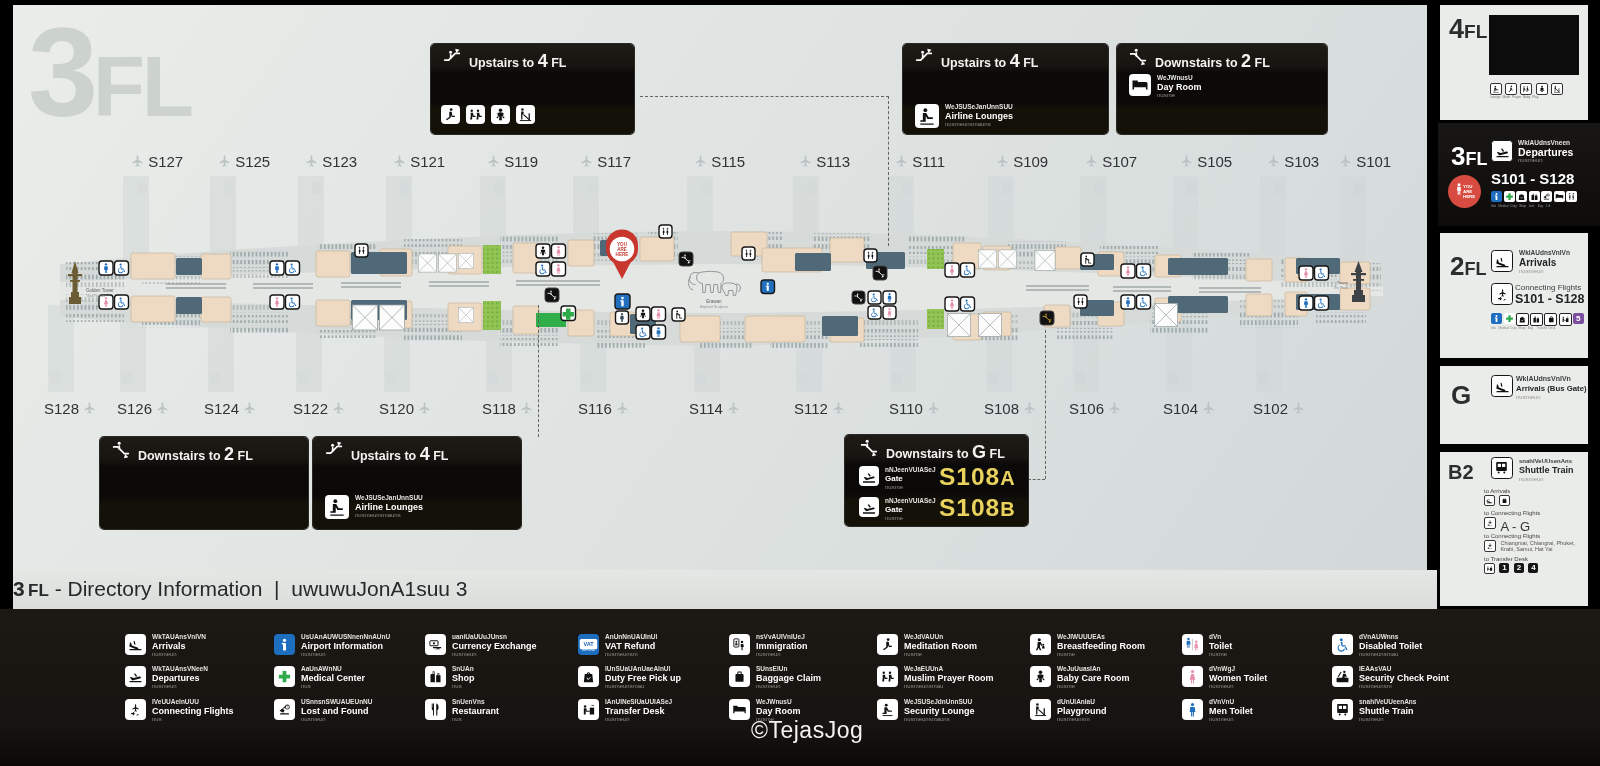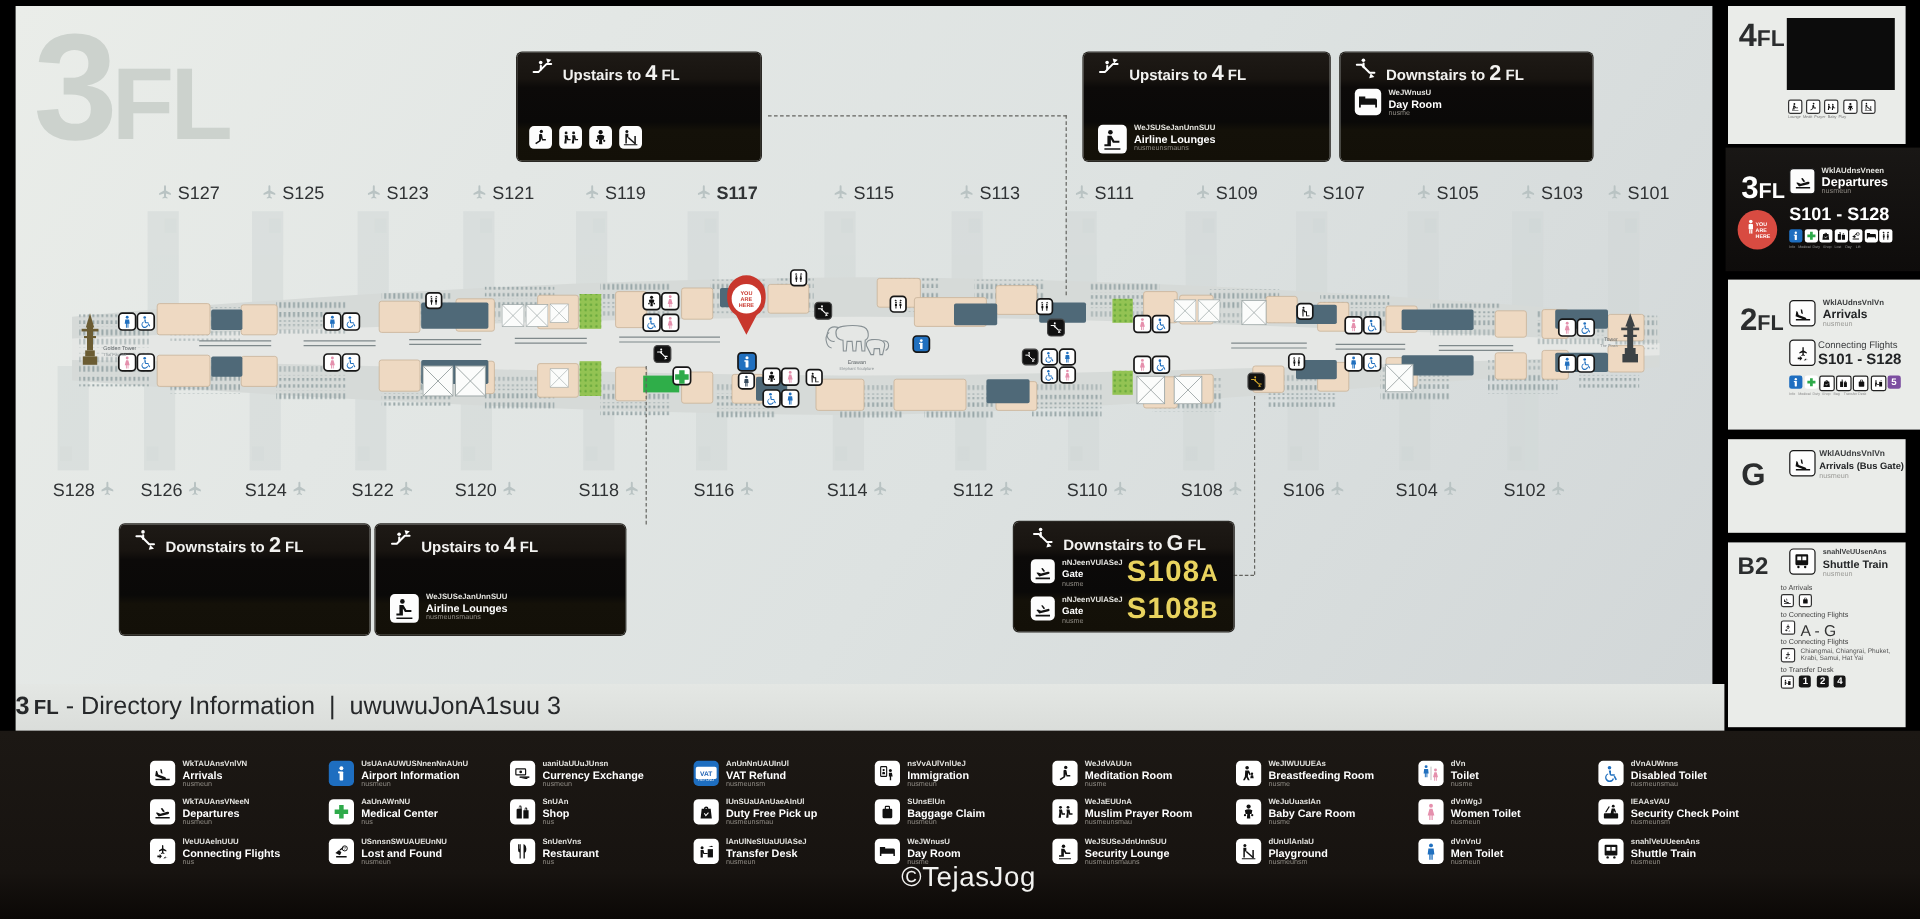--- a/index.html
+++ b/index.html
@@ -778,21 +778,21 @@
     </svg> S123</div>
 
 <div class="abs gl" style="left:393px;top:153px;"><svg width="13" height="13" viewBox="0 0 24 24" fill="#b9c3c3">
       <use href="#plane"></use>
     </svg> S121</div>
 
 <div class="abs gl" style="left:487px;top:153px;"><svg width="13" height="13" viewBox="0 0 24 24" fill="#b9c3c3">
       <use href="#plane"></use>
     </svg> S119</div>
 
-<div class="abs gl" style="left:580px;top:153px;font-weight:bold;"><svg width="13" height="13" viewBox="0 0 24 24" fill="#b9c3c3">
+<div class="abs gl" style="left:580px;top:153px;"><svg width="13" height="13" viewBox="0 0 24 24" fill="#b9c3c3">
       <use href="#plane"></use>
     </svg> S117</div>
 
 <div class="abs gl" style="left:694px;top:153px;"><svg width="13" height="13" viewBox="0 0 24 24" fill="#b9c3c3">
       <use href="#plane"></use>
     </svg> S115</div>
 
 <div class="abs gl" style="left:799px;top:153px;"><svg width="13" height="13" viewBox="0 0 24 24" fill="#b9c3c3">
       <use href="#plane"></use>
     </svg> S113</div>
@@ -1241,21 +1241,21 @@
 <span class="sq" style="width:11px;height:11px;background:#fff;margin-right:1.5px;"><svg width="9" height="9" viewBox="0 0 24 24" fill="#111">
           <use href="#bed"></use>
         </svg></span>
 <span class="sq" style="width:11px;height:11px;background:#fff;margin-right:1.5px;"><svg width="9" height="9" viewBox="0 0 24 24" fill="#111">
           <use href="#lift"></use>
         </svg></span>
 </div>
 <div class="abs" style="left:53px;top:81px;font-size:3px;color:#999;">Info&nbsp;&nbsp;&nbsp;Medical&nbsp;&nbsp;Duty&nbsp;&nbsp;&nbsp;Shop&nbsp;&nbsp;&nbsp;Lost&nbsp;&nbsp;&nbsp;&nbsp;Day&nbsp;&nbsp;&nbsp;&nbsp;Lift</div>
 </div>
 
-<div class="abs sb" style="left:1440px;top:233px;width:160px;height:125px;">
+<div class="abs sb" style="left:1440px;top:233px;width:148px;height:125px;">
 <div class="abs" style="left:10px;top:18px;font-weight:bold;color:#2b2d2e;"><span style="font-size:26px;">2</span><span style="font-size:18px;">FL</span></div>
 <div class="abs whitebox" style="left:51px;top:17px;width:20px;height:20px;"><svg width="15" height="15" viewBox="0 0 24 24" fill="#111" style="margin:2.5px">
         <use href="#arr"></use>
       </svg></div>
 <div class="abs" style="left:79px;top:16px;">
       <span class="d1" style="font-size:6.5px;">WklAUdnsVnlVn</span>
       <span class="d2">Arrivals</span>
       <span class="d3">nusmeun</span>
     </div>
 <div class="abs whitebox" style="left:51px;top:50px;width:20px;height:20px;"><svg width="15" height="15" viewBox="0 0 24 24" fill="#111" style="margin:2.5px">

